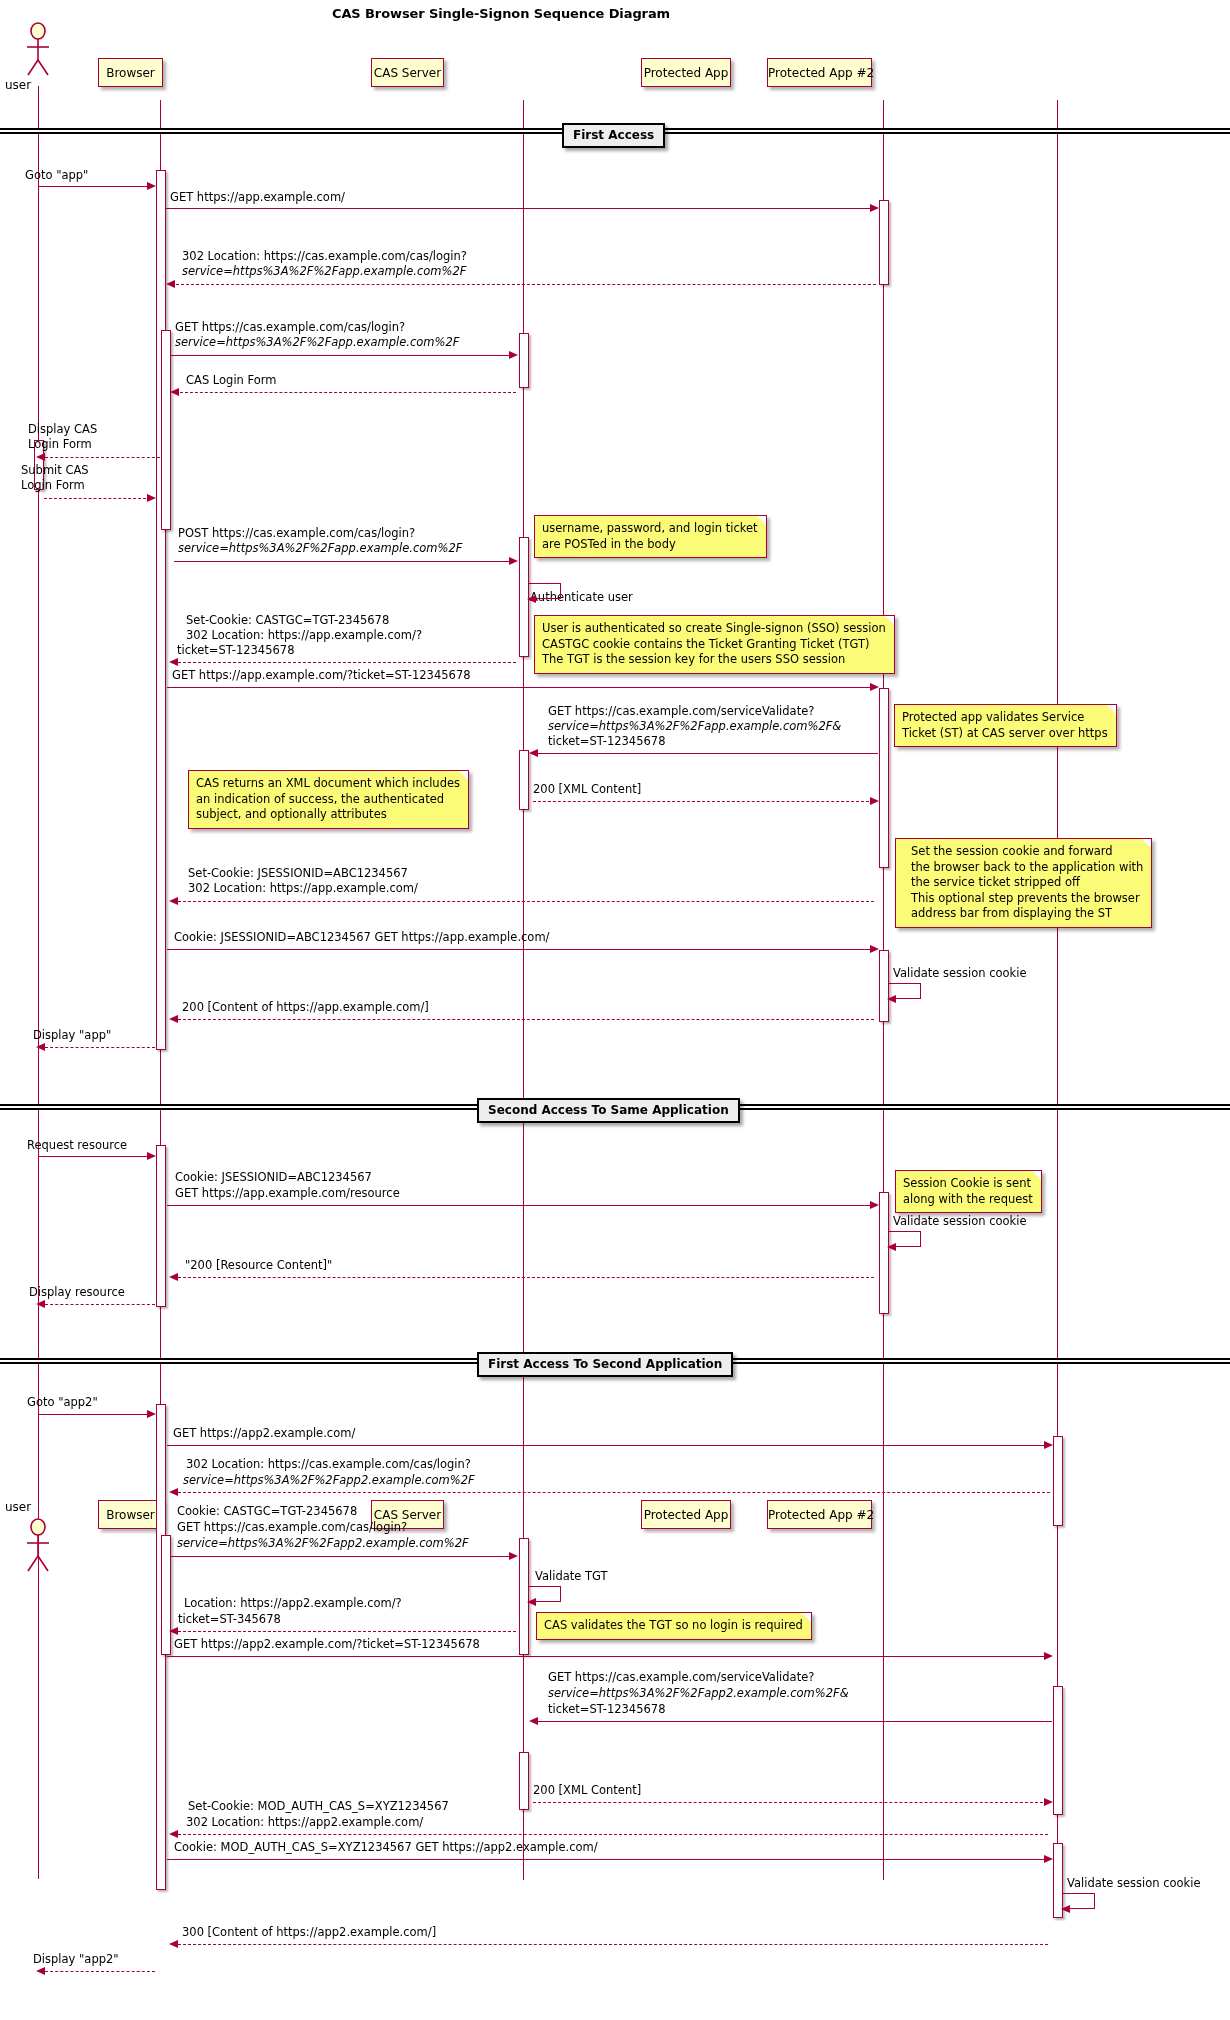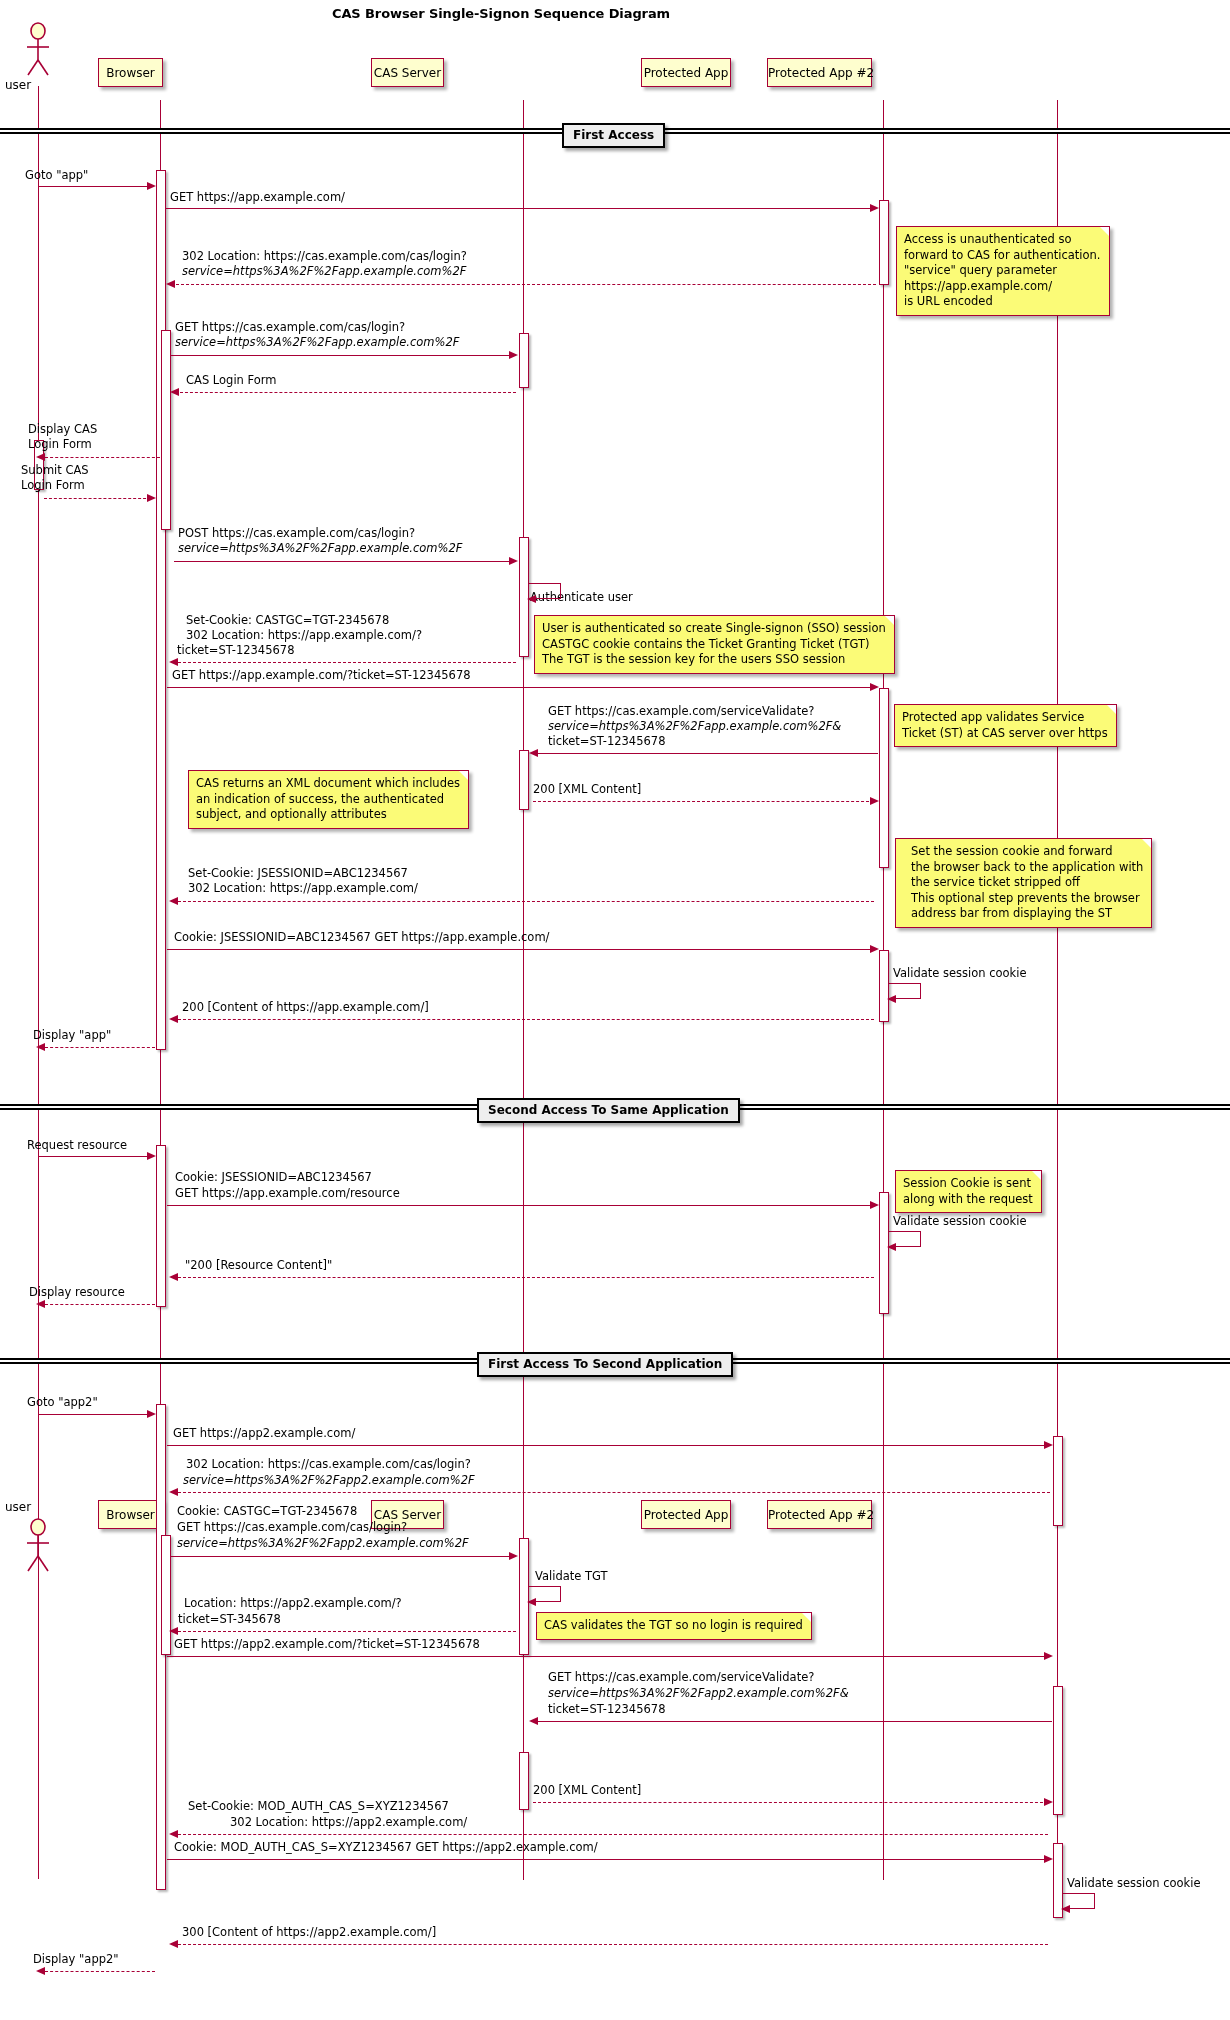--- a/index.html
+++ b/index.html
@@ -227,28 +227,20 @@
   <div class="activation" style="left:879px; top:950px;  height:72px;"></div>
 
   <div class="msg-label" style="left:25px; top:168px;">Goto "app"</div>
   <div class="msg-line" style="left:39px; top:186px; width:112px;"></div>
   <div class="arrow-head right" style="left:147px; top:182px;"></div>
 
   <div class="msg-label" style="left:170px; top:190px;">GET https://app.example.com/</div>
   <div class="msg-line" style="left:166px; top:208px; width:708px;"></div>
   <div class="arrow-head right" style="left:870px; top:204px;"></div>
 
-  <div class="note" style="left:896px; top:226px;">
-    <span class="fold"></span>
-    <div>Access is unauthenticated so</div>
-    <div>forward to CAS for authentication.</div>
-    <div>"service" query parameter</div>
-    <div>https://app.example.com/</div>
-    <div>is URL encoded</div>
-  </div>
 
   <div class="msg-label" style="left:182px; top:249px;">302 Location: https://cas.example.com/cas/login?</div>
   <div class="msg-label it" style="left:182px; top:264px; font-style:italic;">service=https%3A%2F%2Fapp.example.com%2F</div>
   <div class="msg-line dashed" style="left:176px; top:284px; width:700px;"></div>
   <div class="arrow-head left" style="left:166px; top:280px;"></div>
 
   <div class="msg-label" style="left:175px; top:320px;">GET https://cas.example.com/cas/login?</div>
   <div class="msg-label" style="left:175px; top:335px; font-style:italic;">service=https%3A%2F%2Fapp.example.com%2F</div>
   <div class="msg-line" style="left:171px; top:355px; width:342px;"></div>
   <div class="arrow-head right" style="left:509px; top:351px;"></div>
@@ -266,20 +258,25 @@
   <div class="msg-label" style="left:21px; top:463px;">Submit CAS</div>
   <div class="msg-label" style="left:21px; top:478px;">Login Form</div>
   <div class="msg-line dashed" style="left:44px; top:498px; width:107px;"></div>
   <div class="arrow-head right" style="left:147px; top:494px;"></div>
 
   <div class="msg-label" style="left:178px; top:526px;">POST https://cas.example.com/cas/login?</div>
   <div class="msg-label" style="left:178px; top:541px; font-style:italic;">service=https%3A%2F%2Fapp.example.com%2F</div>
   <div class="msg-line" style="left:174px; top:561px; width:339px;"></div>
   <div class="arrow-head right" style="left:509px; top:557px;"></div>
 
+  <div class="note" style="left:534px; top:515px;">
+    <span class="fold"></span>
+    <div>username, password, and login ticket</div>
+    <div>are POSTed in the body</div>
+  </div>
 
   <div class="msg-label" style="left:530px; top:566px;margin-top:24px;">Authenticate user</div>
   <div class="self-msg" style="left:529px; top:583px; width:32px; height:16px;"></div>
   <div class="arrow-head left" style="left:527px; top:595px;"></div>
 
   <div class="note" style="left:534px; top:615px;">
     <span class="fold"></span>
     <div>User is authenticated so create Single-signon (SSO) session</div>
     <div>CASTGC cookie contains the Ticket Granting Ticket (TGT)</div>
     <div>The TGT is the session key for the users SSO session</div>
@@ -433,21 +430,21 @@
   <div class="msg-label" style="left:548px; top:1686px; font-style:italic;">service=https%3A%2F%2Fapp2.example.com%2F&amp;</div>
   <div class="msg-label" style="left:548px; top:1702px;">ticket=ST-12345678</div>
   <div class="msg-line" style="left:538px; top:1721px; width:514px;"></div>
   <div class="arrow-head left" style="left:529px; top:1717px;"></div>
 
   <div class="msg-label" style="left:533px; top:1783px;">200 [XML Content]</div>
   <div class="msg-line dashed" style="left:533px; top:1802px; width:515px;"></div>
   <div class="arrow-head right" style="left:1044px; top:1798px;"></div>
 
   <div class="msg-label" style="left: 188px; top: 1799px;">Set-Cookie: MOD_AUTH_CAS_S=XYZ1234567</div>
-  <div class="msg-label" style="left: 186px; top: 1815px; margin-left: 44px;">302 Location: https://app2.example.com/</div>
+  <div class="msg-label" style="left: 186px; top: 1815px;">302 Location: https://app2.example.com/</div>
   <div class="msg-line dashed" style="left: 178px; top: 1834px; width: 870px;"></div>
   <div class="arrow-head left" style="left: 169px; top: 1830px;"></div>
 
   <div class="msg-label" style="left: 174px; top: 1840px;">Cookie: MOD_AUTH_CAS_S=XYZ1234567 GET https://app2.example.com/</div>
   <div class="msg-line" style="left: 167px; top: 1859px; width: 881px;"></div>
   <div class="arrow-head right" style="left: 1044px; top: 1855px;"></div>
 
   <div class="msg-label" style="left: 1067px; top: 1876px;">Validate session cookie</div>
   <div class="self-msg" style="left: 1063px; top: 1893px; width: 32px; height: 16px;"></div>
   <div class="arrow-head left" style="left: 1061px; top: 1905px;"></div>

